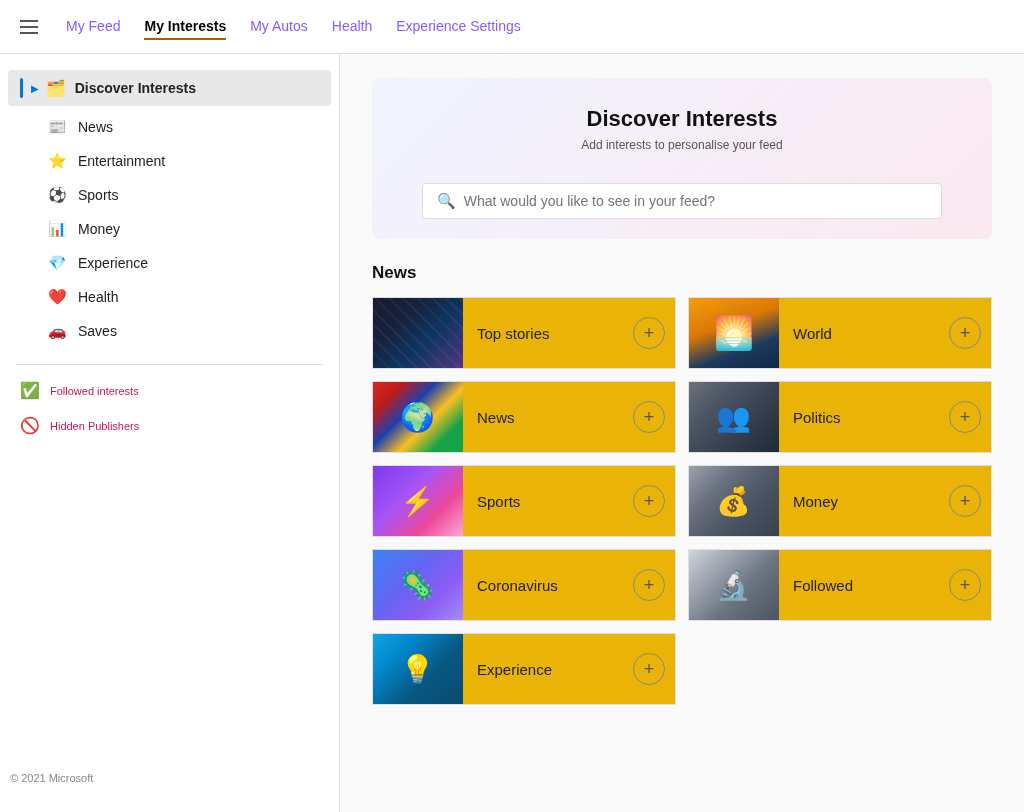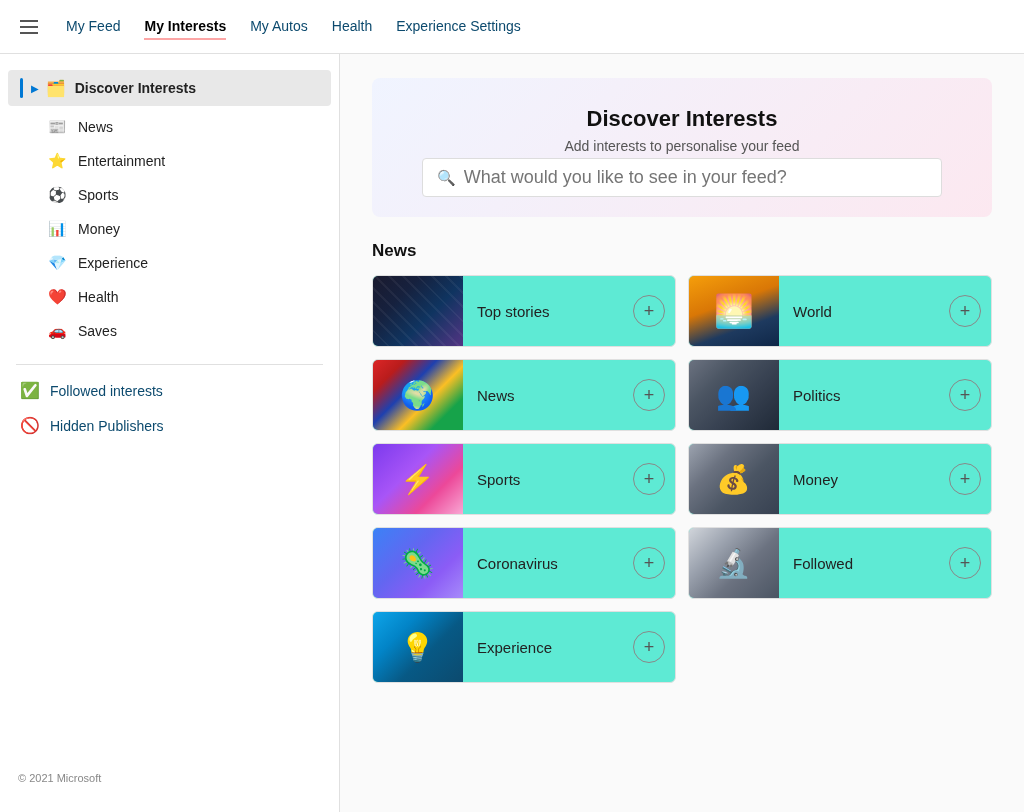--- a/index.html
+++ b/index.html
@@ -8,27 +8,27 @@
     
     .top-nav {
       display: flex; align-items: center; gap: 24px;
       padding: 0 16px; height: 54px;
       border-bottom: 1px solid #e0e0e0;
       background: #fff;
     }
     .hamburger { display: flex; flex-direction: column; gap: 4px; cursor: pointer; padding: 4px; }
     .hamburger span { display: block; width: 18px; height: 2px; background: #555; }
     .nav-item {
-      font-size: 14px; color: #0c4a6e; cursor: pointer; padding: 4px 0;
+      font-size: 14px; color: #8b5cf6; cursor: pointer; padding: 4px 0;
       border-bottom: 2px solid transparent;
       text-decoration: none;
     }
     .nav-item.active {
       color: #000; font-weight: 600;
-      border-bottom: 2px solid #fca5a5;
+      border-bottom: 2px solid #a16207;
     }
 
     
     .layout {
       display: flex; height: calc(812px - 54px);
     }
 
     
     .sidebar {
       width: 340px; min-width: 340px;
@@ -37,80 +37,80 @@
       overflow-y: auto;
       display: flex; flex-direction: column;
     }
     .sidebar-section { margin-bottom: 8px; }
     .sidebar-item {
       display: flex; align-items: center; gap: 10px;
       padding: 8px 20px; cursor: pointer;
       border-radius: 0;
     }
     .sidebar-item .item-icon { width: 20px; text-align: center; font-size: 16px; color: #555; }
-    .sidebar-item .item-label { font-size: 14px; color: #0c4a6e; }
+    .sidebar-item .item-label { font-size: 11px; color: #be185d; }
     .discover-item {
       display: flex; align-items: center; gap: 8px;
       padding: 8px 12px; cursor: pointer;
       background: #e8e8e8; border-radius: 4px; margin: 0 8px 4px;
     }
     .discover-item .chevron { font-size: 10px; color: #0078d4; }
     .discover-item .blue-bar { width: 3px; height: 20px; background: #0078d4; border-radius: 2px; }
     .discover-item .disc-icon { font-size: 16px; color: #555; }
     .discover-item .disc-label { font-size: 14px; font-weight: 600; color: #222; }
 
     .sidebar-sub-item {
       display: flex; align-items: center; gap: 10px;
       padding: 8px 20px 8px 48px; cursor: pointer;
     }
     .sidebar-sub-item .item-icon { width: 20px; text-align: center; font-size: 15px; color: #555; }
     .sidebar-sub-item .item-label { font-size: 14px; color: #222; }
 
     .sidebar-divider { border: none; border-top: 1px solid #e0e0e0; margin: 8px 16px; }
 
     .sidebar-footer {
-      margin-top: auto; padding: 12px 18px;
+      margin-top: auto; padding: 12px 10px;
       font-size: 11px; color: #888;
     }
 
     
     .main-content {
       flex: 1; overflow-y: auto; padding: 24px 32px;
       background: #fafafa;
     }
 
     
     .discover-banner {
       background: linear-gradient(135deg, #f0f4ff 0%, #fce8f0 100%);
       border-radius: 8px; padding: 28px 24px 20px;
       text-align: center; margin-bottom: 24px;
     }
     .discover-banner h2 { font-size: 22px; font-weight: 700; color: #111; margin-bottom: 6px; }
-    .discover-banner p { font-size: 14px; color: #555; margin-bottom: 4px; }
+    .discover-banner p { font-size: 12px; color: #555; margin-bottom: 31px; }
     .search-bar {
       display: flex; align-items: center; gap: 8px;
       background: #fff; border: 1px solid #ddd; border-radius: 4px;
       padding: 8px 14px; max-width: 520px; margin: 0 auto;
     }
     .search-bar input {
-      border: none; outline: none; flex: 1; font-size: 18px; color: #444;
+      border: none; outline: none; flex: 1; font-size: 14px; color: #444;
       background: transparent;
     }
     .search-icon { color: #888; font-size: 15px; }
 
     
     .section-title { font-size: 17px; font-weight: 600; color: #111; margin-bottom: 14px; }
 
     .cards-grid {
       display: grid; grid-template-columns: 1fr 1fr; gap: 12px;
     }
 
     .interest-card {
       display: flex; align-items: center; gap: 0;
-      background: #5eead4; border: 1px solid #e0e0e0; border-radius: 6px;
+      background: #eab308; border: 1px solid #e0e0e0; border-radius: 0;
       overflow: hidden; cursor: pointer; transition: box-shadow 0.15s;
     }
 
     .card-image {
       width: 90px; min-width: 90px; height: 70px;
       object-fit: cover; background: #ccc;
       overflow: hidden; display: flex; align-items: center; justify-content: center;
     }
 
     .card-label { flex: 1; padding: 0 14px; font-size: 15px; font-weight: 500; color: #222; }

